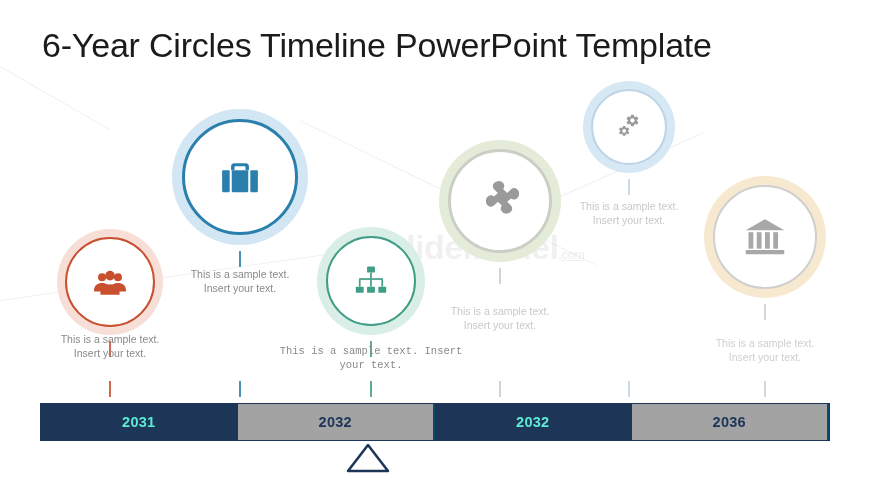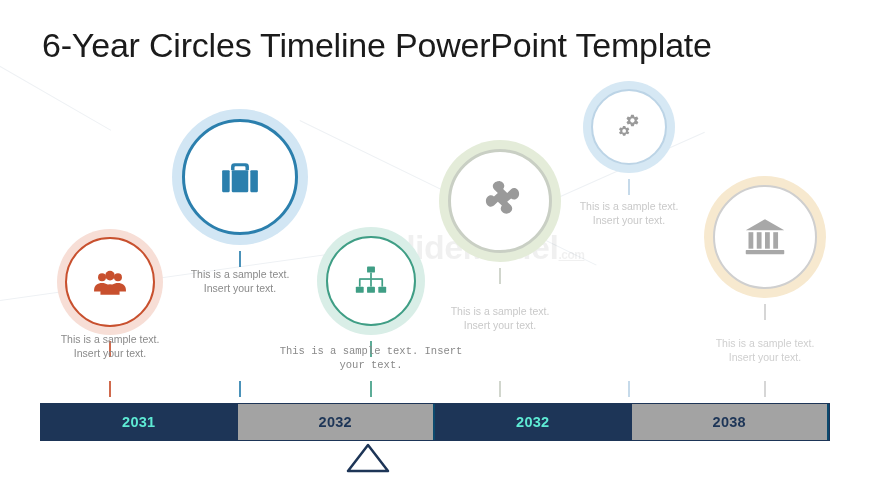--- a/index.html
+++ b/index.html
@@ -231,21 +231,21 @@
     <div class="bar-cell dark">
       <span>2031</span>
     </div>
     <div class="bar-cell light">
       <span>2032</span>
     </div>
     <div class="bar-cell dark">
       <span>2032</span>
     </div>
     <div class="bar-cell light">
-      <span>2038</span>
+      <span>2036</span>
     </div>
   </div>
 
 <div class="pointer">
   <svg width="44" height="30" viewBox="0 0 44 30">
     <polygon points="22,2 42,28 2,28" fill="#ffffff" stroke="#1d3557" stroke-width="2.5" stroke-linejoin="round"></polygon>
   </svg>
 </div>
 
 <div class="stub" style="left: 109px; top: 341px; height: 16px; background: rgb(200, 80, 46); opacity: 0.85;"></div>

